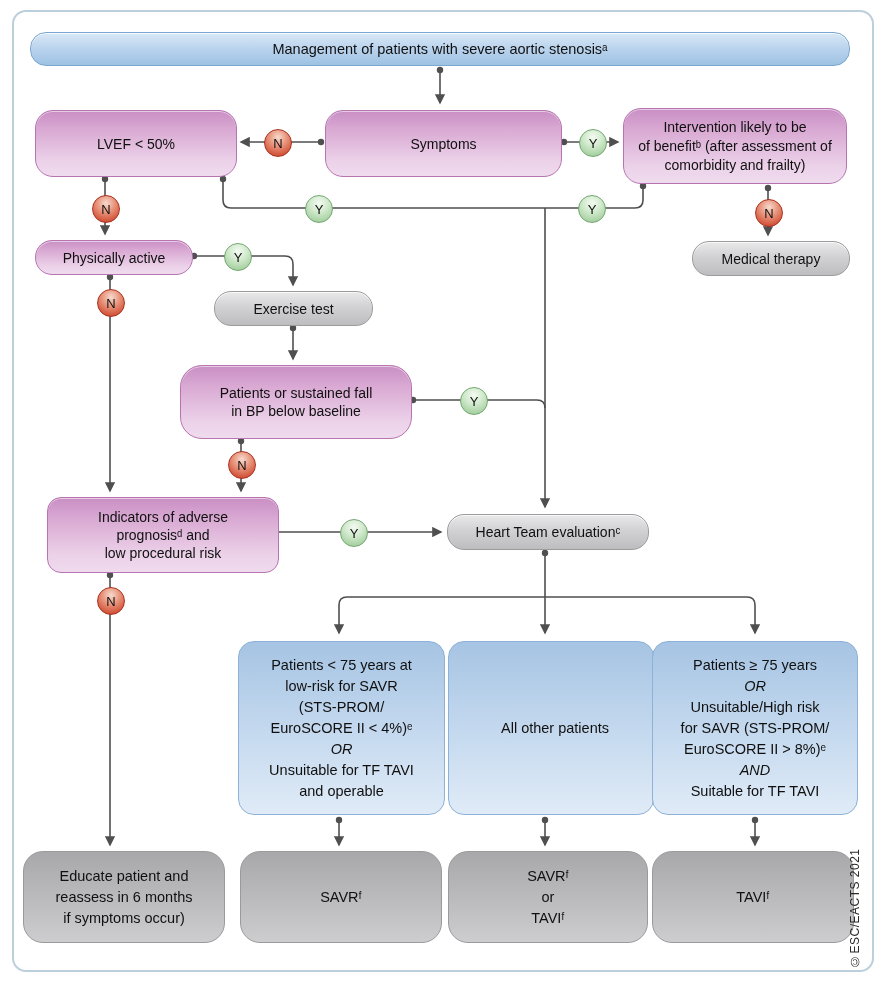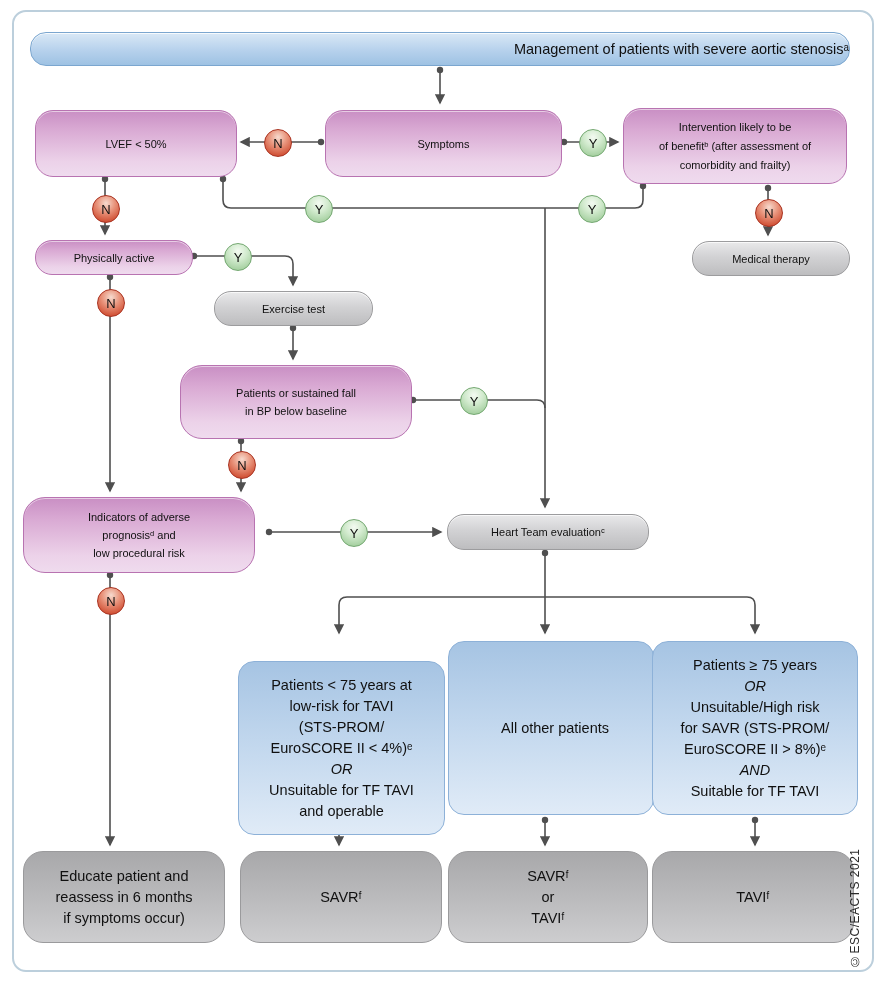--- a/index.html
+++ b/index.html
@@ -2,21 +2,21 @@
 <html><head>
 <meta charset="utf-8">
 <style>
   html,body{margin:0;padding:0;background:#ffffff;}
   #stage{position:relative;width:886px;height:983px;background:#ffffff;
          font-family:"Liberation Sans",sans-serif;color:#111;overflow:hidden;}
   #frame{position:absolute;left:12px;top:10px;width:858px;height:958px;
          border:2px solid #bccfdc;border-radius:14px;}
   svg.wires{position:absolute;left:0;top:0;pointer-events:none;}
   .node{position:absolute;display:flex;align-items:center;justify-content:center;
-        text-align:center;font-size:11px;line-height:18px;color:#101010;}
+        text-align:center;font-size:14px;line-height:18px;color:#101010;}
   .node .txt{width:100%;}
   .ln{display:block;}
   .it{font-style:italic;}
   .pink{background:linear-gradient(180deg,#c98fc4 0%,#d9a9d3 28%,#ecd2e9 78%,#efdbee 100%);
         border:1.5px solid #b873b1;border-radius:18px;
         box-shadow:inset 0 1px 0 rgba(255,255,255,.55);}
   .pill{border-radius:17px;align-items:center;}
   .grayl{background:linear-gradient(180deg,#e9e9ea 0%,#d2d2d4 45%,#bdbdbf 100%);
          border:1px solid #9c9c9e;border-radius:17px;
          box-shadow:inset 0 1px 0 rgba(255,255,255,.7);}
@@ -88,21 +88,21 @@
         <circle cx="241" cy="441" r="3.2"></circle>
       <circle cx="269" cy="532" r="3.2"></circle>
         <circle cx="110" cy="575" r="3.2"></circle>
       <circle cx="545" cy="553" r="3.2"></circle>
         <circle cx="339" cy="820" r="3.2"></circle>
       <circle cx="545" cy="820" r="3.2"></circle>
         <circle cx="755" cy="820" r="3.2"></circle>
     </g>
   </svg>
 
-  <div class="node titlebar" style="left:30px;top:32px;width:818px;height:32px;text-align:right;">
+  <div class="node titlebar" style="left:30px;top:32px;width:818px;height:32px;">
     <div class="txt">
         <span class="ln">Management of patients with severe aortic stenosisᵃ</span>
       </div>
   </div>
 
   <div class="node pink" style="left:35px;top:110px;width:200px;height:65px;">
     <div class="txt">
         <span class="ln">LVEF &lt; 50%</span>
       </div>
   </div>
@@ -135,37 +135,37 @@
       </div>
   </div>
 
   <div class="node pink" style="left:180px;top:365px;width:230px;height:72px;border-radius:22px;">
     <div class="txt">
       <span class="ln">Patients or sustained fall</span>
       <span class="ln">in BP below baseline</span>
     </div>
   </div>
 
-  <div class="node pink" style="left:23px;top:497px;width:230px;height:74px;border-radius:22px;">
+  <div class="node pink" style="left:47px;top:497px;width:230px;height:74px;border-radius:14px;">
     <div class="txt">
       <span class="ln">Indicators of adverse</span>
       <span class="ln">prognosisᵈ and</span>
       <span class="ln">low procedural risk</span>
     </div>
   </div>
   <div class="node grayl" style="left:447px;top:514px;width:200px;height:34px;">
     <div class="txt">
         <span class="ln">Heart Team evaluationᶜ</span>
       </div>
   </div>
 
-  <div class="node blue" style="left:238px;top:661px;width:205px;height:172px;">
+  <div class="node blue" style="left:238px;top:641px;width:205px;height:172px;">
     <div class="txt">
       <span class="ln">Patients &lt; 75 years at</span>
-      <span class="ln">low-risk for TAVI</span>
+      <span class="ln">low-risk for SAVR</span>
       <span class="ln">(STS-PROM/</span>
       <span class="ln">EuroSCORE II &lt; 4%)ᵉ</span>
       <span class="ln it">OR</span>
       <span class="ln">Unsuitable for TF TAVI</span>
       <span class="ln">and operable</span>
     </div>
   </div>
   <div class="node blue" style="left:448px;top:641px;width:196px;height:172px;padding-left:8px;">
     <div class="txt">
         <span class="ln">All other patients</span>

